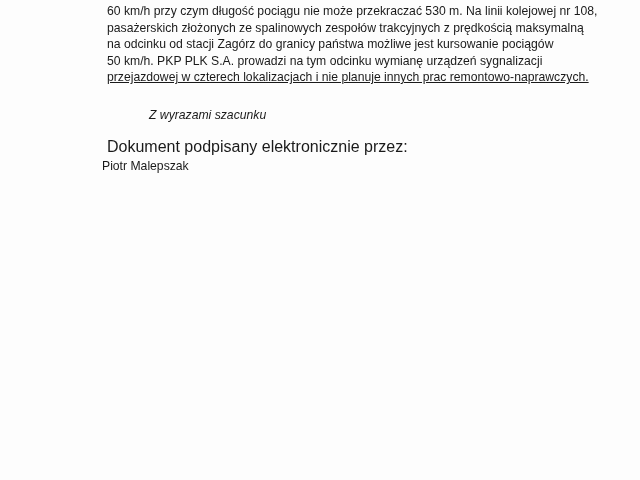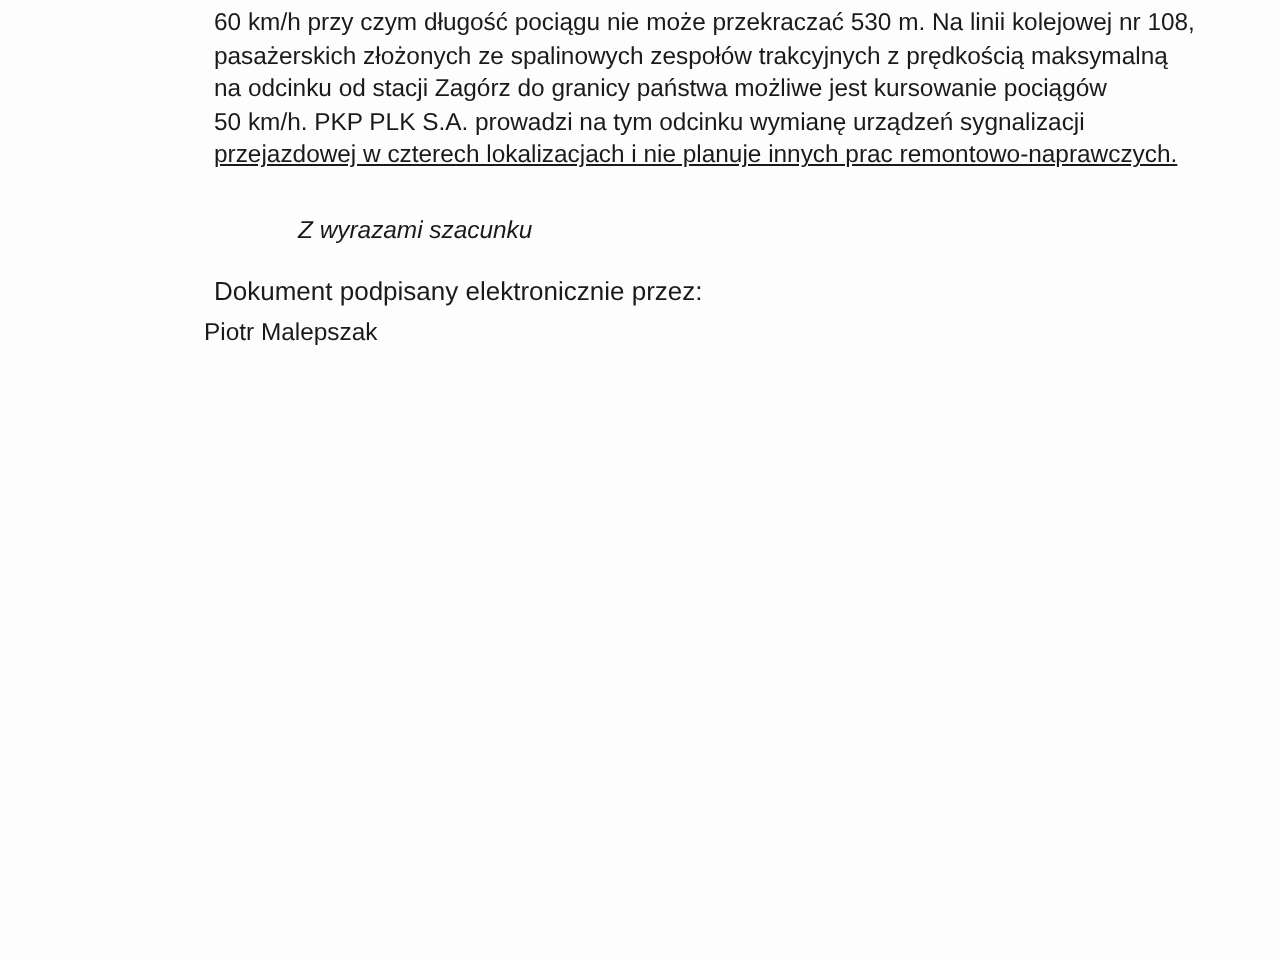--- a/index.html
+++ b/index.html
@@ -2,21 +2,21 @@
 <html><head>
 <meta charset="utf-8">
 <style>
   html, body { margin:0; padding:0; }
   body { width:640px; height:480px; background:#fdfdfd; position:relative; overflow:hidden;
          font-family:"Liberation Sans", sans-serif; color:#1a1a1a; }
   .para { position:absolute; left:107px; top:3px; width:425px; font-size:12.2px; line-height:16.6px; }
   .para .ln { display:block; text-align:justify; text-align-last:justify; white-space:nowrap; }
   .para .ln.last { text-align-last:left;text-decoration:underline; }
   .closing { position:absolute; left:107px; top:108px; font-size:12.2px; font-style:italic;margin-left:42px; }
-  .signed { position:absolute; left:107px; top:138px; font-size:13px; }
+  .signed { position:absolute; left:107px; top:138px; font-size:16px; }
   .signer { position:absolute; left:102px; top:159px; font-size:12.2px; }
 </style>
 </head>
 <body>
 
 <div>
   <div class="para">
     <span class="ln">60 km/h przy czym długość pociągu nie może przekraczać 530 m. Na linii kolejowej nr 108,</span>
     <span class="ln">pasażerskich złożonych ze spalinowych zespołów trakcyjnych z prędkością maksymalną</span>
     <span class="ln">na odcinku od stacji Zagórz do granicy państwa możliwe jest kursowanie pociągów</span>

